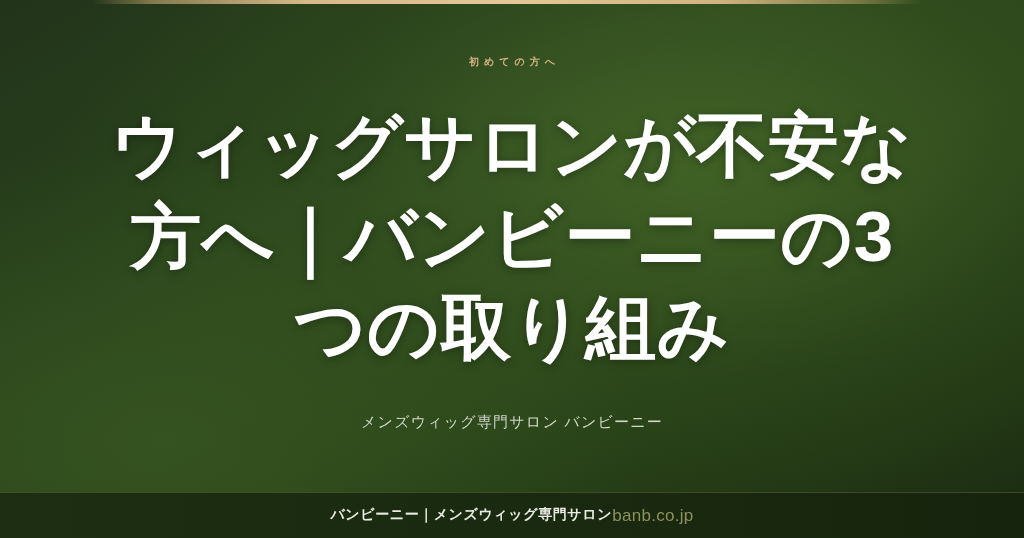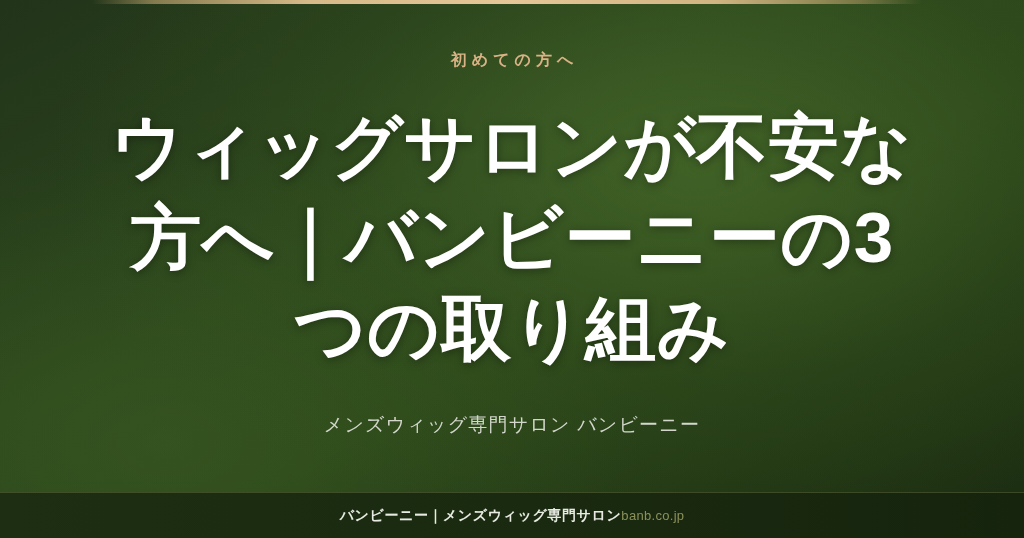--- a/index.html
+++ b/index.html
@@ -52,21 +52,21 @@
     display: flex;
     flex-direction: column;
     align-items: center;
     justify-content: center;
     box-sizing: border-box;
     padding: 0 60px 6px 60px;
   }
 
   .eyebrow {
     color: #d9b285;
-    font-size: 16px;
+    font-size: 10px;
     font-weight: 700;
     letter-spacing: 5px;
     text-indent: 5px;
     line-height: 1;
     margin: 0 0 34px 0;
     text-align: center;
     white-space: nowrap;
   }
 
   .headline {
@@ -76,21 +76,21 @@
     line-height: 1.28;
     letter-spacing: 0.5px;
     margin: 0;
     text-align: center;
     max-width: 816px;
     text-shadow: 0 2px 10px rgba(0,0,0,0.35);
   }
 
   .subtitle {
     color: #d2d6cb;
-    font-size: 19px;
+    font-size: 15px;
     font-weight: 400;
     letter-spacing: 1.2px;
     line-height: 1;
     margin: 40px 0 0 0;
     text-align: center;
     white-space: nowrap;
   }
 
   
   .footer {
@@ -102,34 +102,34 @@
     background: linear-gradient(90deg, #1d2e12 0%, #1a2a10 50%, #16240d 100%);
     border-top: 1px solid rgba(150,160,95,0.30);
     box-sizing: border-box;
     display: flex;
     align-items: center;
     justify-content: center;
   }
 
   .footer-inner {
     display: flex;
-    align-items: center;
+    align-items: flex-start;
   }
 
   .footer-brand {
     color: #e8ebe2;
     font-size: 14px;
     font-weight: 700;
     letter-spacing: 0.6px;
     white-space: nowrap;
   }
 
   .footer-domain {
     color: #8c9159;
-    font-size: 13px;
+    font-size: 17px;
     font-weight: 400;
     letter-spacing: 0.3px;
     white-space: nowrap;
   }
 </style>
 </head>
 <body>
 
 <div class="card">
 

